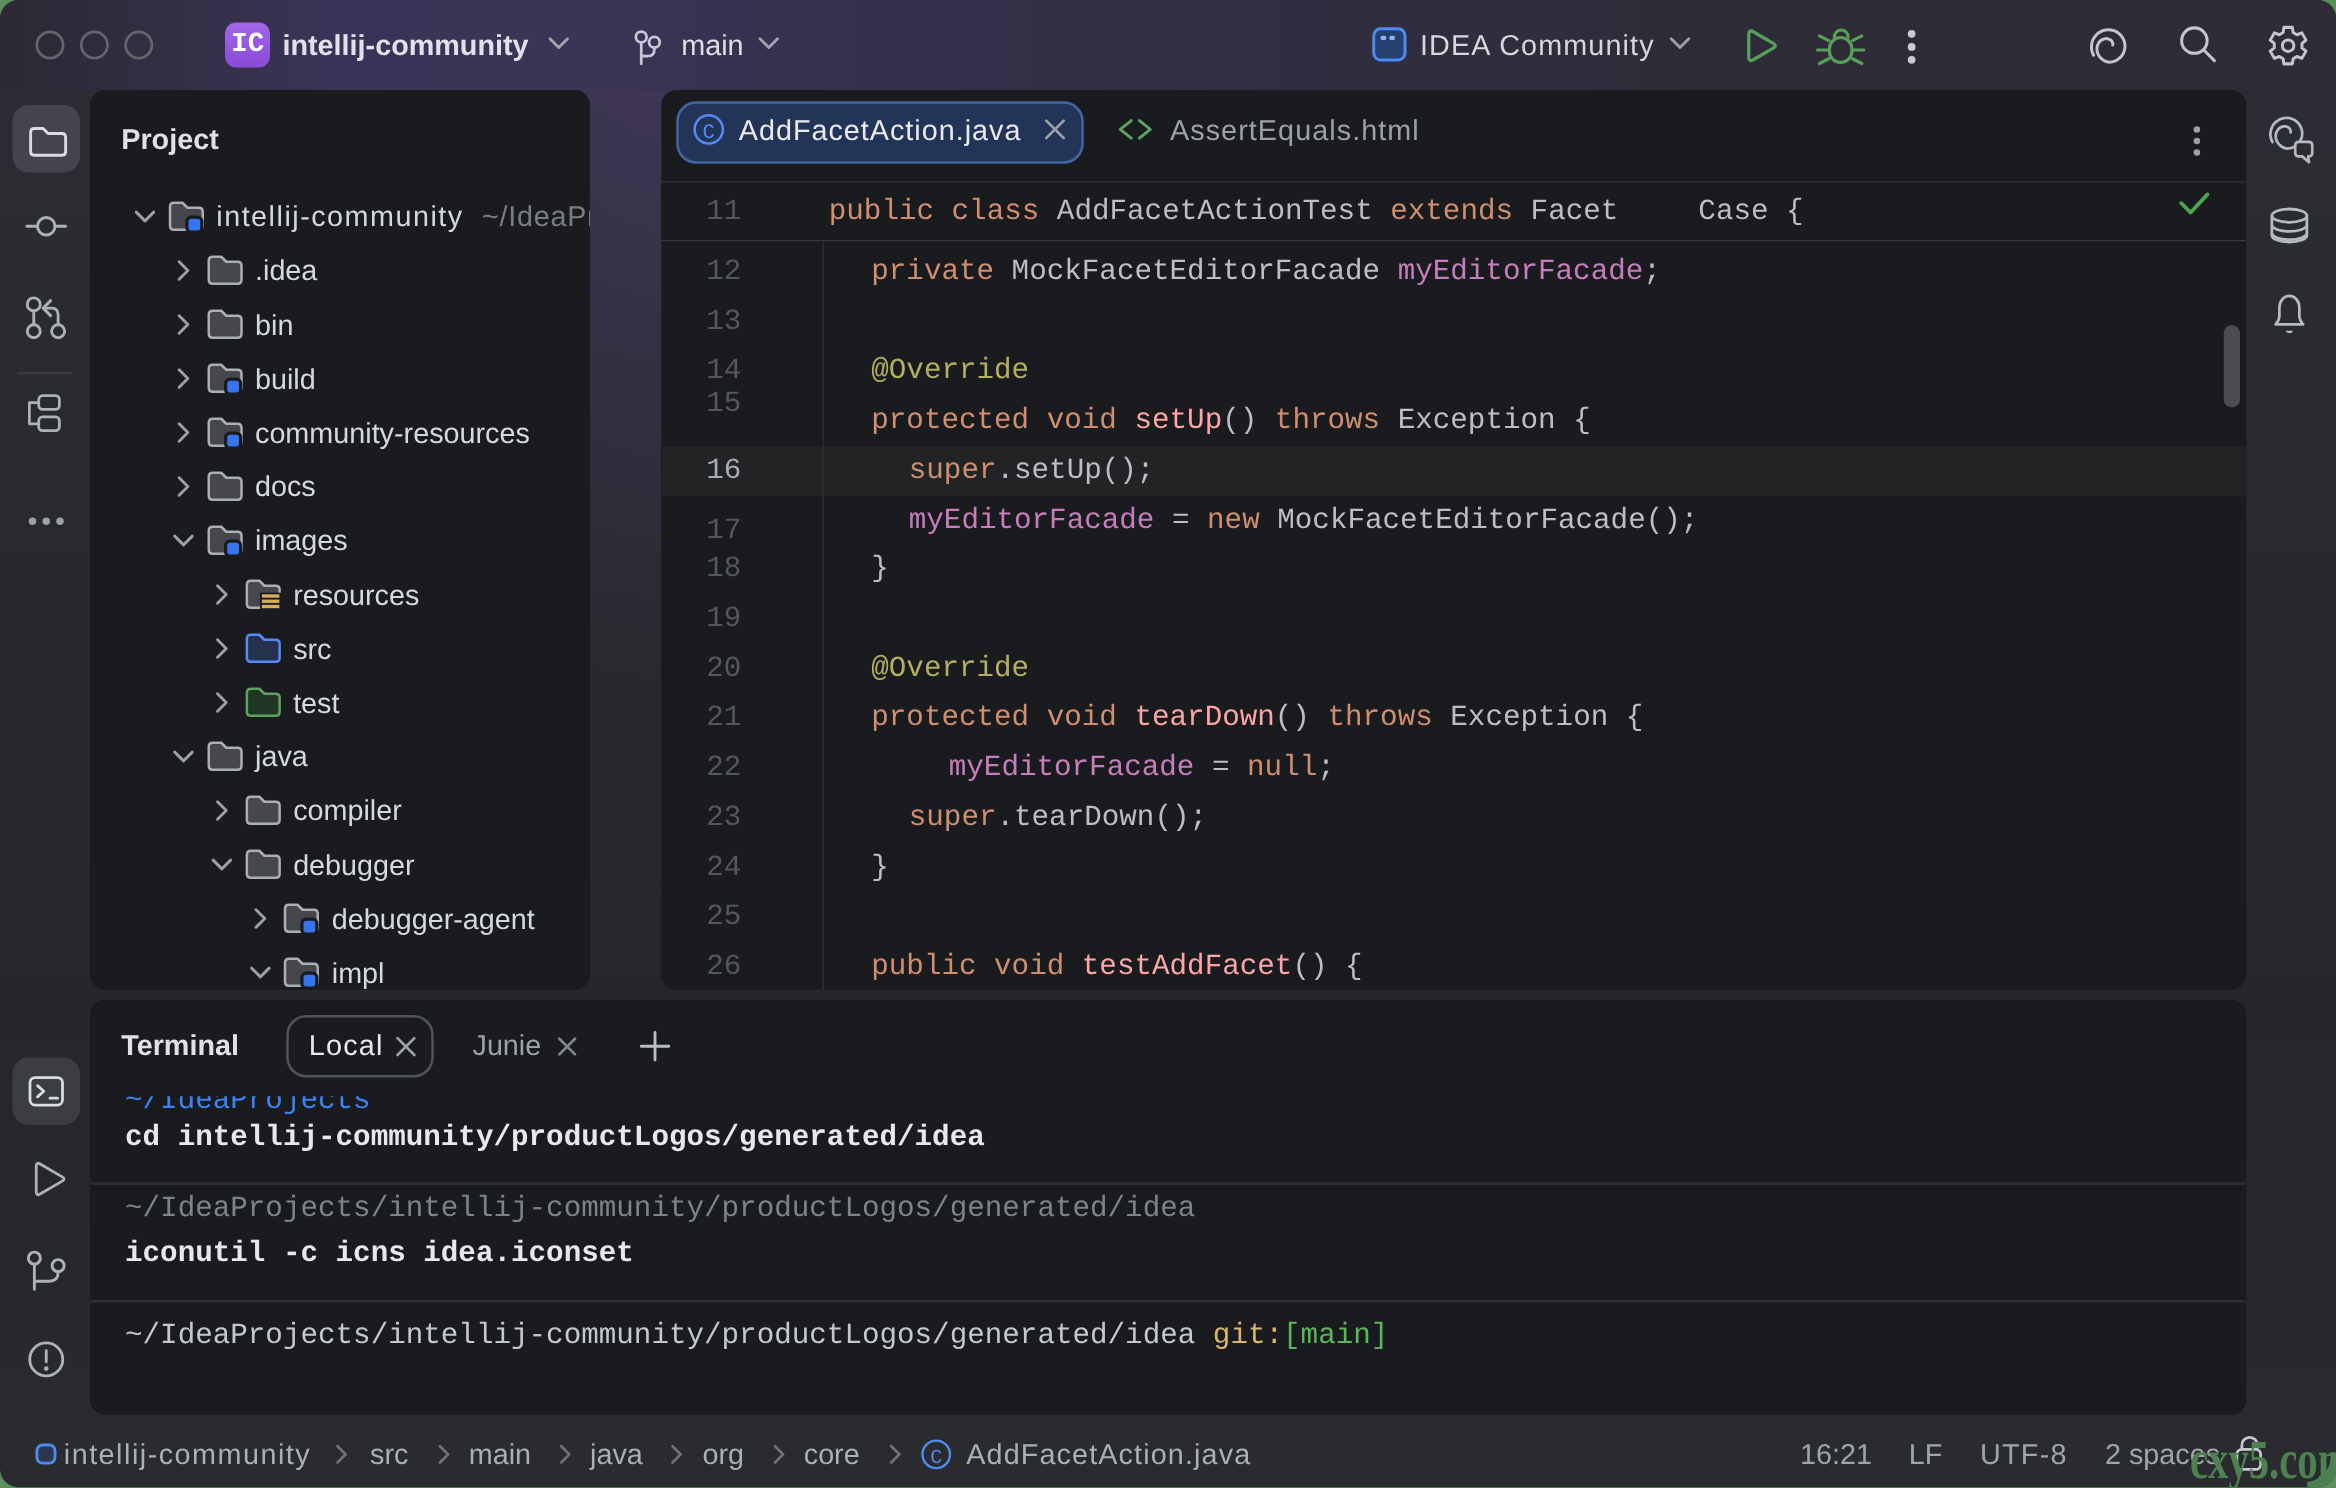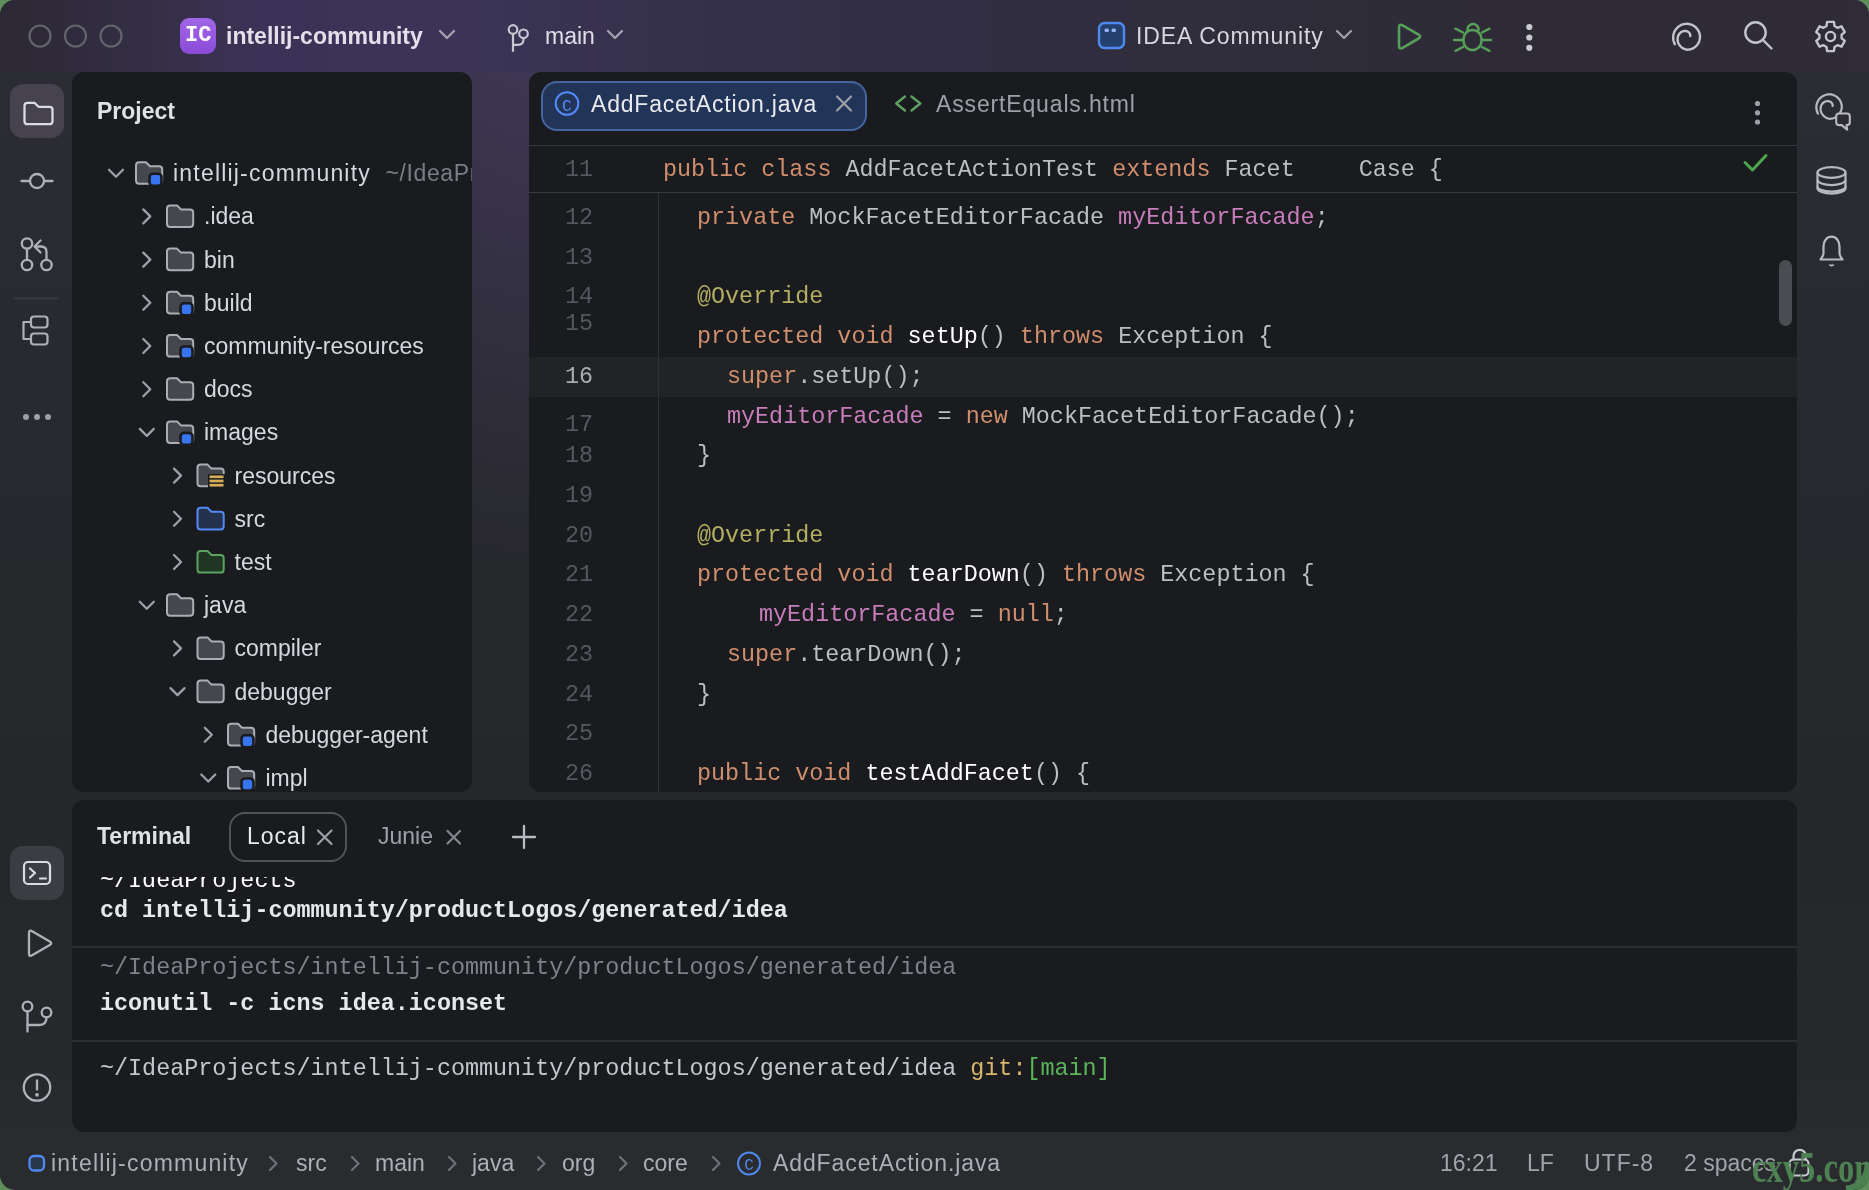--- a/index.html
+++ b/index.html
@@ -4,21 +4,21 @@
 <style>
   * { margin:0; padding:0; box-sizing:border-box; }
   html,body { width:1869px; height:1190px; overflow:hidden; }
   body { background:#5D8E5C; font-family:"Liberation Sans",sans-serif; }
   .abs { position:absolute; }
   .t { position:absolute; white-space:pre; font-family:"Liberation Sans",sans-serif; line-height:40px; height:40px; }
   .m { position:absolute; white-space:pre; font-family:"Liberation Mono",monospace; font-size:23.4px; line-height:40px; height:40px; }
   .kw { color:#CF8E6D; }
   .pl { color:#BCBEC4; }
   .fd { color:#C77DBB; }
-  .mt { color:#ffffff;margin-top:46px; }
+  .mt { color:#fca5a5;margin-top:46px; }
   .an { color:#B3AE60; }
   #win { position:absolute; left:0; top:0; width:1869px; height:1190px; border-radius:15px; overflow:hidden;
          background:radial-gradient(620px 950px at 560px -120px, rgba(114,80,175,0.36), rgba(114,80,175,0) 72%),linear-gradient(180deg,#2C2D34 72px,#2A2B31 250px,#28292E 500px,#26272A 800px,#27282B 1050px,#2A2B2F 1135px,#2A2B2F 1190px); }
   #toolbar { position:absolute; left:0; top:0; width:1869px; height:72px;
          background:linear-gradient(90deg,#2C2834 0%,#332E43 7%,#3B3357 14%,#3B3456 25%,#35304A 38%,#322E44 50%,#302D3D 62%,#2E2B36 83%,#2F2C37 100%); }
   .island { position:absolute; background:#1A1B1E; border-radius:12px; }
   #proj { left:72px; top:72px; width:400px; height:720px; overflow:hidden; }
   #edit { left:529px; top:72px; width:1268px; height:720px; overflow:hidden; }
   #term { left:72px; top:800px; width:1725px; height:332px; overflow:hidden; }
   .row16 { position:absolute; left:0; top:285px; width:1268px; height:40px; background:#222325; }
@@ -104,21 +104,21 @@
     <div class="abs" style="left:1250px; top:188px; width:13px; height:66px; border-radius:6.5px; background:#4A4C51;"></div>
   </div>
 
   <div class="island" id="term">
     <div class="t" style="left:25px; top:16px; font-size:23px; font-weight:bold; color:#DFE1E5;">Terminal</div>
     <div class="pill"></div>
     <div class="t" style="left:175px; top:16px; font-size:23px; letter-spacing:1px; color:#E8EAEE;">Local</div>
     <div class="t" style="left:306px; top:16px; font-size:23px; color:#9DA0A8;">Junie</div>
     <div class="tsep" style="top:146px;"></div>
     <div class="tsep" style="top:240px;"></div>
-    <div class="m" style="left:28px; top:61px; color:#ffffff;">~/IdeaProjects</div>
+    <div class="m" style="left:28px; top:61px; color:#3b82f6;">~/IdeaProjects</div>
     <div class="m" style="left:28px; top:91px; font-weight:bold; color:#E6E8EC;">cd intellij-community/productLogos/generated/idea</div>
     <div class="m" style="left:28px; top:148px; color:#7E828A;">~/IdeaProjects/intellij-community/productLogos/generated/idea</div>
     <div class="m" style="left:28px; top:184px; font-weight:bold; color:#E6E8EC;">iconutil -c icns idea.iconset</div>
     <div class="m" style="left:28px; top:249px; color:#C4C7CD;">~/IdeaProjects/intellij-community/productLogos/generated/idea <span style="color:#D8B66B">git:</span><span style="color:#5BB65B">[main]</span></div>
     <div class="abs" style="left:0; top:0; width:1725px; height:77px; background:#1A1B1E;"></div>
     <div class="t" style="left:25px; top:16px; font-size:23px; font-weight:bold; color:#DFE1E5;">Terminal</div>
     <div class="pill"></div>
     <div class="t" style="left:175px; top:16px; font-size:23px; letter-spacing:1px; color:#E8EAEE;">Local</div>
     <div class="t" style="left:306px; top:16px; font-size:23px; color:#9DA0A8;">Junie</div>
   </div>

